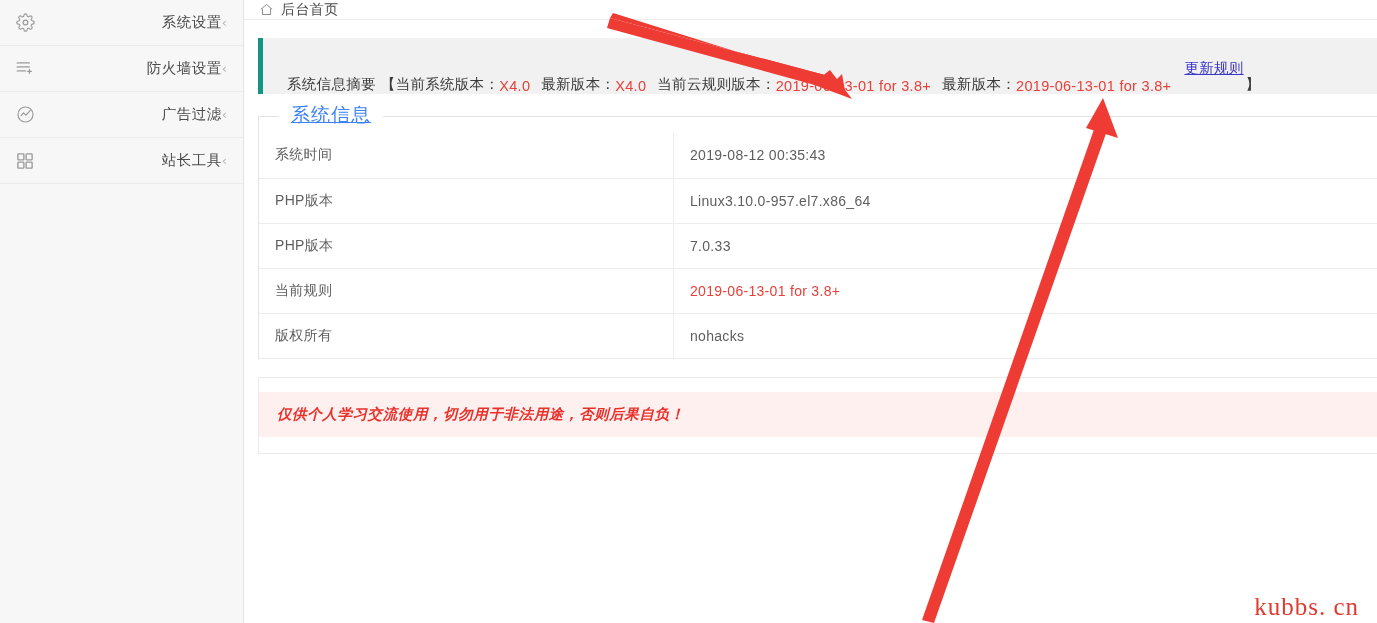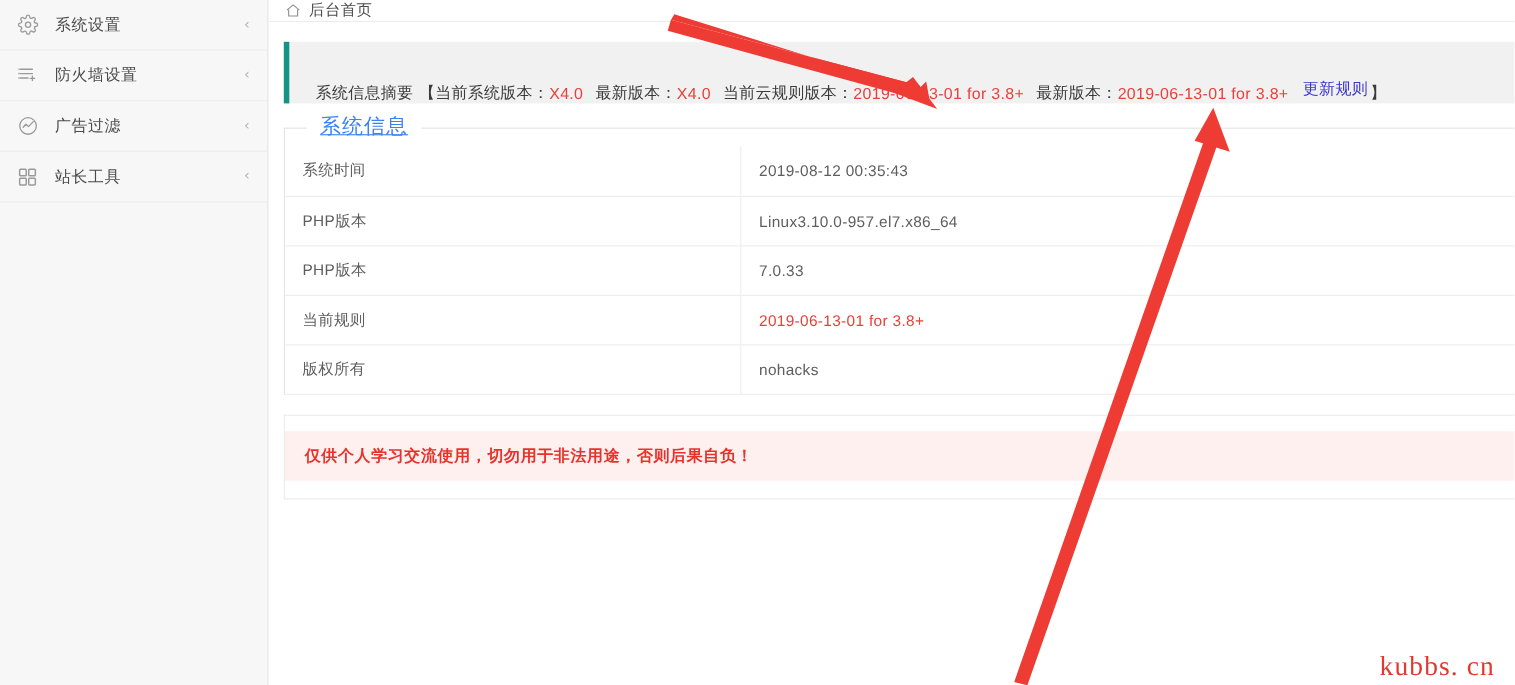--- a/index.html
+++ b/index.html
@@ -36,20 +36,21 @@
   .nav-item {
     height: 46px;
     display: flex;
     align-items: center;
     padding: 0 16px 0 14px;
     box-sizing: border-box;
     border-bottom: 1px solid #ececec;
     cursor: pointer;
     color: #555555;
     font-size: 14.5px;
+    text-align: right;
   }
   .nav-icon {
     width: 22px;
     height: 22px;
     flex: 0 0 22px;
     display: flex;
     align-items: center;
     justify-content: center;
     color: #9a9a9a;
   }
@@ -118,21 +119,22 @@
     box-sizing: border-box;
     font-size: 14.5px;
     color: #3b3b3b;
     letter-spacing: .3px;
     white-space: nowrap;
   }
   .banner .red { color: #e8403a; }
   .banner .lnk {
     color: #3b35c9;
     cursor: pointer;
-    margin: 4px 2px;
+    margin: 16px 2px;
+    text-decoration: underline;
   }
   .banner .sp { display: inline-block; width: 11px; }
   .banner .sp-sm { display: inline-block; width: 5px; }
 
   
   .card {
     margin-top: 22px;
     margin-right: 0;
     border: 1px solid #e3e3e3;
     border-right: none;
@@ -213,20 +215,21 @@
   }
 
   
   .warn-wrap {
     margin-top: 18px;
     border: 1px solid #ececec;
     border-right: none;
     background: #ffffff;
     padding: 14px 0 16px 0;
     box-sizing: border-box;
+    font-style: italic;
   }
   .warn-inner {
     background: #fdf0ef;
     padding: 13px 18px;
     box-sizing: border-box;
   }
   .warn-text {
     color: #e8312b;
     font-weight: bold;
     font-size: 14.5px;

